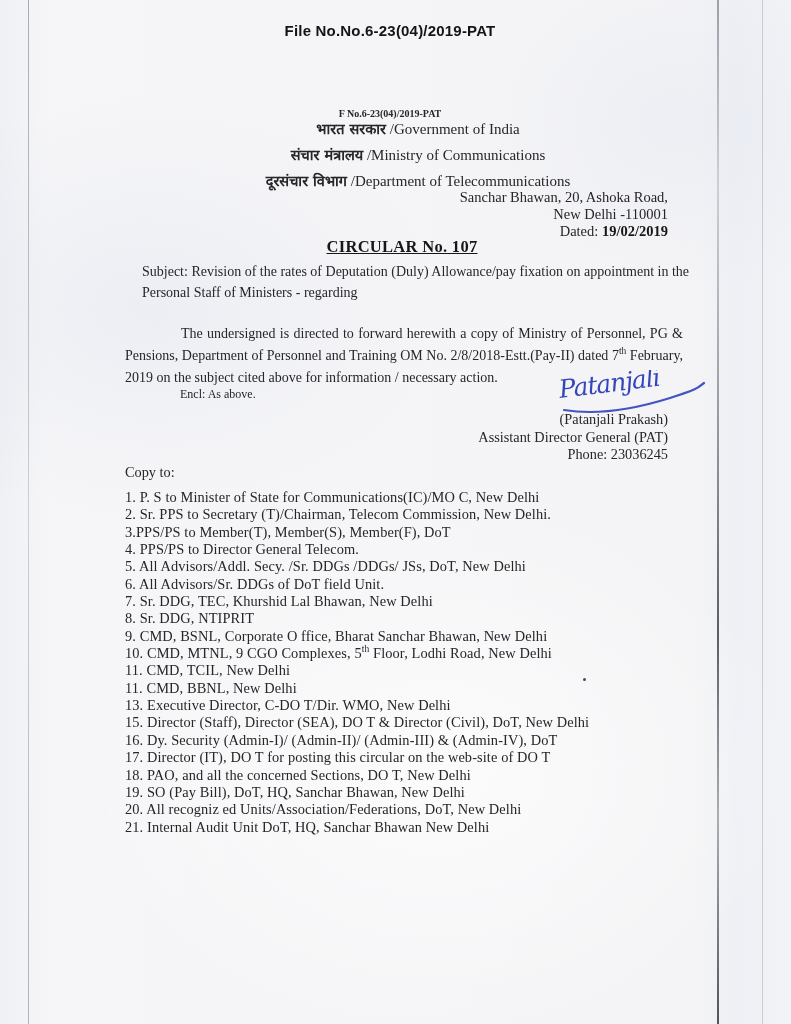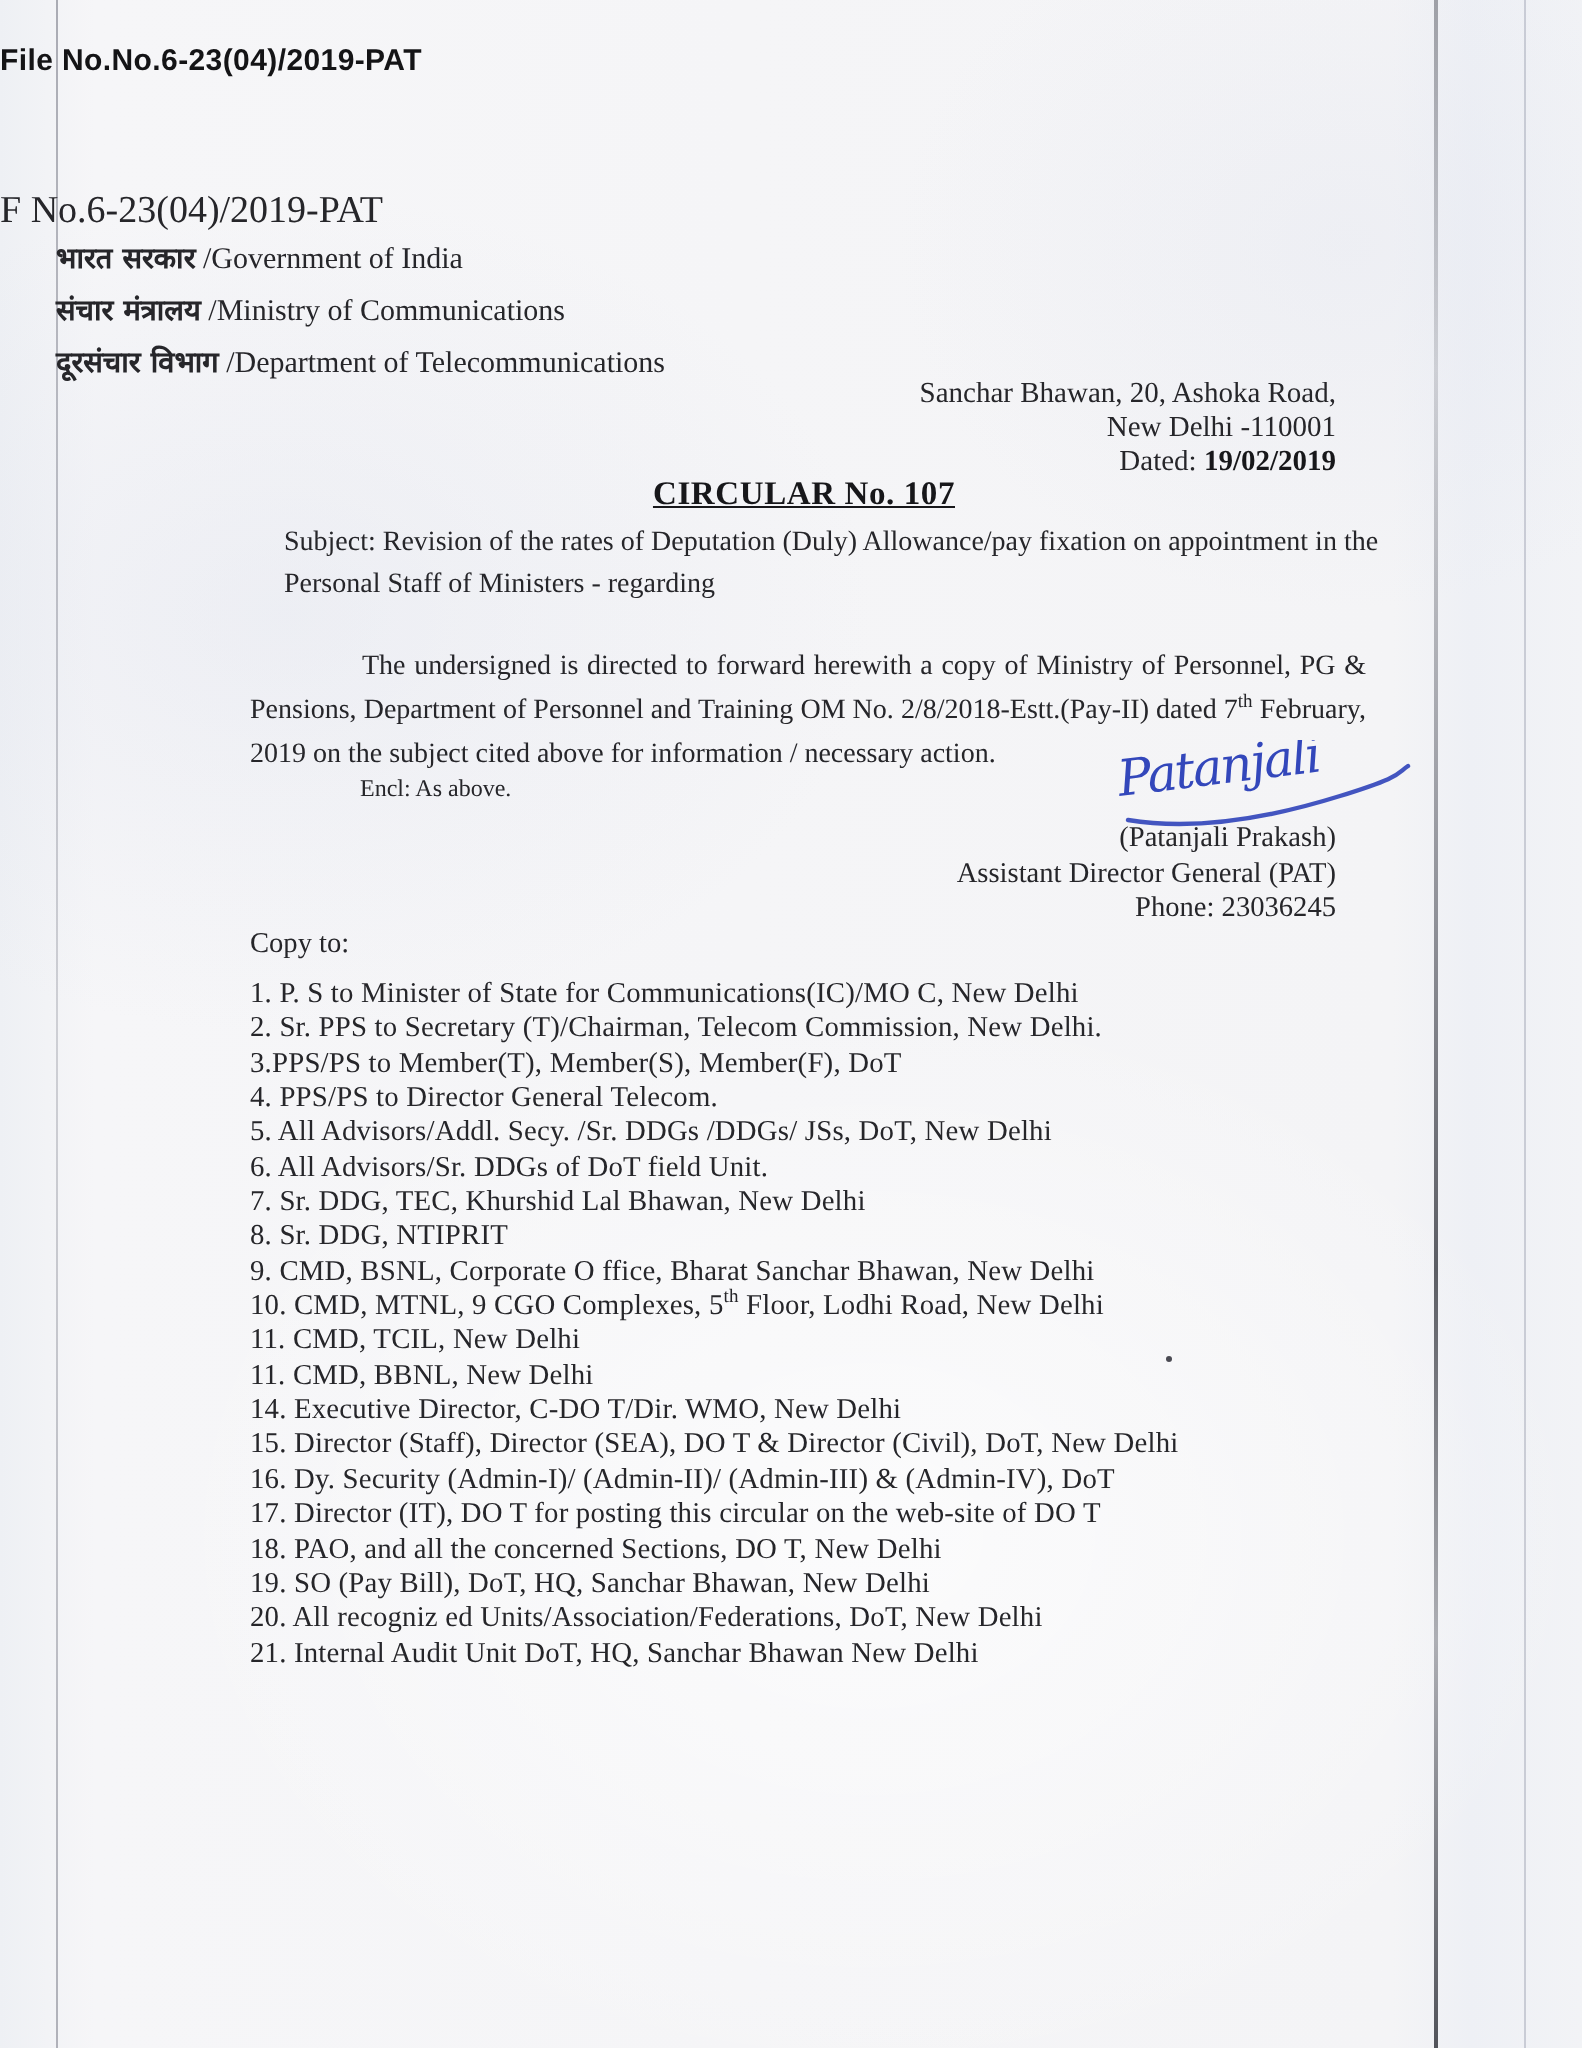--- a/index.html
+++ b/index.html
@@ -8,27 +8,27 @@
     background-color:#f5f5f7;
     background-image:
       radial-gradient(420px 300px at 18% 30%, rgba(220,224,236,.35), transparent 70%),
       radial-gradient(520px 400px at 55% 75%, rgba(255,255,255,.65), transparent 70%),
       radial-gradient(320px 260px at 85% 12%, rgba(222,226,238,.30), transparent 70%),
       linear-gradient(90deg, #eef0f4 0%, #f6f6f8 6%, #f4f4f6 88%, #eef0f5 93%, #f2f3f6 100%);
     font-family:"Liberation Serif", serif;
     color:#26262a;
   }
   .abs{position:absolute;}
-  .center{left:0;width:780px;text-align:left;}
+  .center{left:0;width:780px;text-align:center;}
   .vline{position:absolute;top:0;bottom:0;}
   .vline-left{left:28px;width:1px;background:linear-gradient(180deg, rgba(110,112,125,.55), rgba(110,112,125,.28) 50%, rgba(110,112,125,.5));}
   .vline-dark{left:717px;width:2px;background:linear-gradient(180deg, rgba(60,62,72,.45), rgba(60,62,72,.18) 18%, rgba(45,47,58,.5) 45%, rgba(28,30,38,.7) 62%, rgba(45,47,58,.35) 80%, rgba(28,30,38,.75));}
   .vline-light{left:762px;width:1px;background:rgba(148,152,170,.42);}
   .file-header{top:22px;font-family:"Liberation Sans", sans-serif;font-weight:bold;font-size:15px;color:#141416;letter-spacing:.2px;}
-  .ref-no{top:95px;font-size:19px;}
+  .ref-no{top:108px;font-size:10px;font-weight:bold;}
   .org-line{font-size:15px;padding-left:28px;}
   .hindi{font-family:"DejaVu Sans", sans-serif;font-weight:600;font-size:14.5px;}
   .addr{right:123px;text-align:right;font-size:14.5px;}
   .dated b{font-weight:bold;color:#17171a;}
   .circular{left:12px;width:780px;text-align:center;top:237px;font-weight:bold;font-size:16.5px;text-decoration:underline;letter-spacing:.3px;color:#17171a;}
   .subject{left:125px;top:262px;width:560px;font-size:14px;line-height:20.5px;margin-left:17px;}
   .para{left:125px;top:323px;width:558px;font-size:14px;line-height:22px;text-align:justify;text-indent:56px;}
   .encl{left:180px;top:387px;font-size:12px;}
   .signature-svg{left:552px;top:370px;}
   .signoff{right:123px;top:411px;text-align:right;font-size:14.3px;line-height:17.6px;}
@@ -90,21 +90,21 @@
       <div>3.PPS/PS to Member(T), Member(S), Member(F), DoT</div>
       <div>4. PPS/PS to Director General Telecom.</div>
       <div>5. All Advisors/Addl. Secy. /Sr. DDGs /DDGs/ JSs, DoT, New Delhi</div>
       <div>6. All Advisors/Sr. DDGs of DoT field Unit.</div>
       <div>7. Sr. DDG, TEC, Khurshid Lal Bhawan, New Delhi</div>
       <div>8. Sr. DDG, NTIPRIT</div>
       <div>9. CMD, BSNL, Corporate O ffice, Bharat Sanchar Bhawan, New Delhi</div>
       <div>10. CMD, MTNL, 9 CGO Complexes, 5<sup>th</sup> Floor, Lodhi Road, New Delhi</div>
       <div>11. CMD, TCIL, New Delhi</div>
       <div>11. CMD, BBNL, New Delhi</div>
-      <div>14. Executive Director, C-DO T/Dir. WMO, New Delhi</div>
+      <div>13. Executive Director, C-DO T/Dir. WMO, New Delhi</div>
       <div>15. Director (Staff), Director (SEA), DO T &amp; Director (Civil), DoT, New Delhi</div>
       <div>16. Dy. Security (Admin-I)/ (Admin-II)/ (Admin-III) &amp; (Admin-IV), DoT</div>
       <div>17. Director (IT), DO T for posting this circular on the web-site of DO T</div>
       <div>18. PAO, and all the concerned Sections, DO T, New Delhi</div>
       <div>19. SO (Pay Bill), DoT, HQ, Sanchar Bhawan, New Delhi</div>
       <div>20. All recogniz ed Units/Association/Federations, DoT, New Delhi</div>
       <div>21. Internal Audit Unit DoT, HQ, Sanchar Bhawan New Delhi</div>
     </div>
 
 </div>

